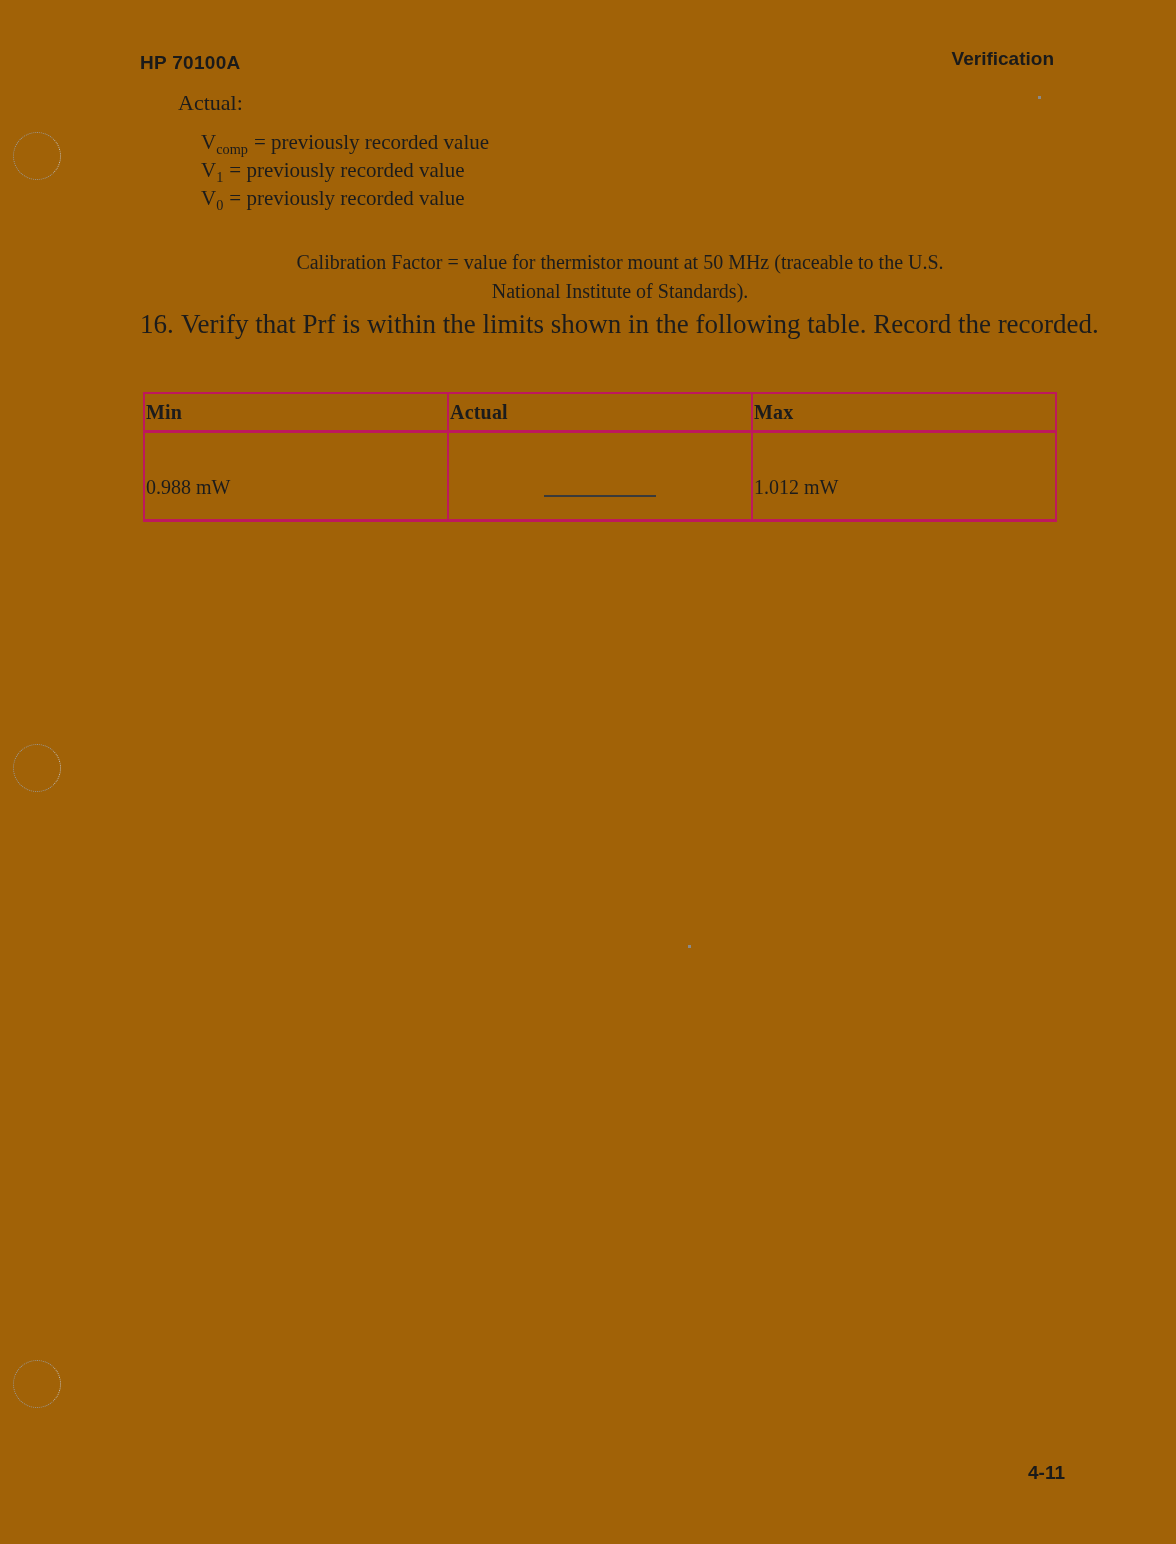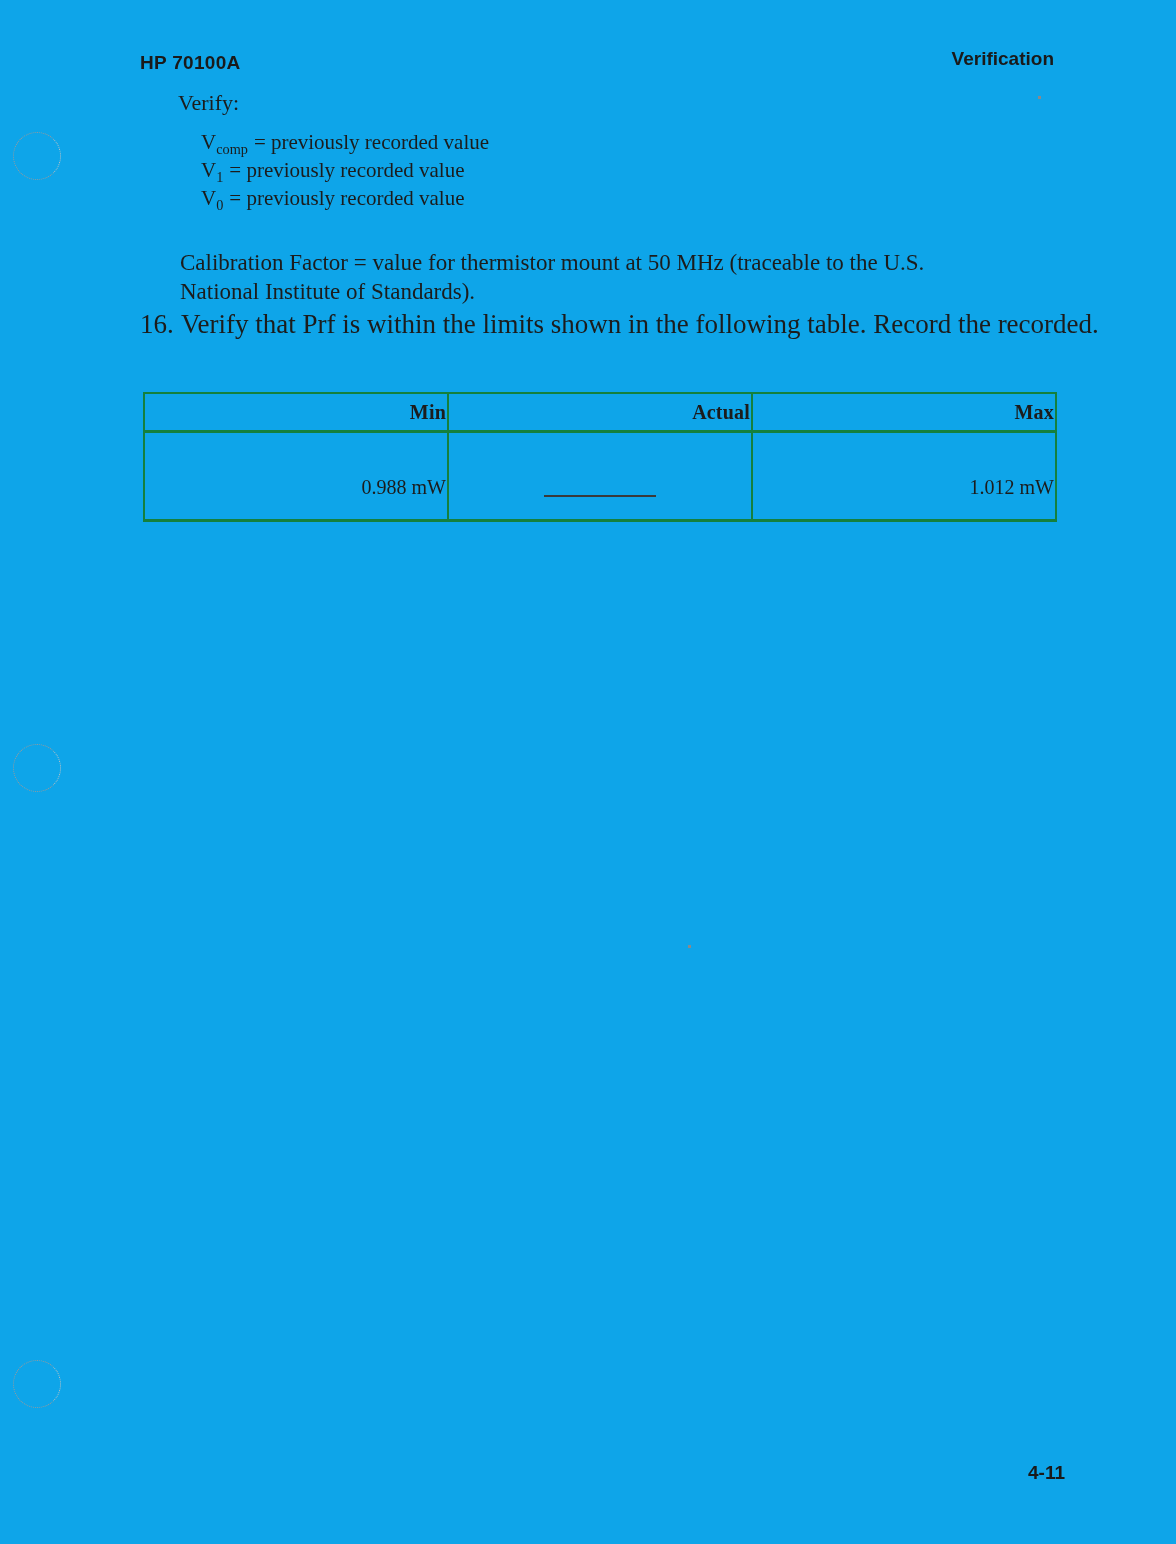--- a/index.html
+++ b/index.html
@@ -4,21 +4,21 @@
 <style>
   html, body {
     margin: 0;
     padding: 0;
     background: #e8e8e8;
   }
   .page {
     position: relative;
     width: 1176px;
     height: 1544px;
-    background: #0ea5e9;
+    background: #a16207;
     margin: 0 auto;
     overflow: hidden;
     color: #1c1c1c;
     font-family: "Liberation Serif", serif;
   }
   
   .hdr-left {
     position: absolute;
     left: 140px;
     top: 52px;
@@ -71,24 +71,25 @@
   .def-line sub {
     font-size: 0.68em;
     line-height: 0;
     margin-top: 8px;
   }
   .def-symbol { margin-right: 6px; }
   .calibration {
     position: absolute;
     left: 180px;
     top: 248px;
-    font-size: 23px;
+    font-size: 20px;
     line-height: 29px;
     color: #1c1c1c;
     width: 880px;
+    text-align: center;
   }
   .step-line {
     position: absolute;
     left: 140px;
     top: 310px;
     width: 960px;
     font-size: 27px;
     line-height: 28px;
     color: #1c1c1c;
     display: flex;
@@ -102,22 +103,22 @@
     position: absolute;
     left: 143px;
     top: 392px;
     width: 914px;
     border-collapse: collapse;
     table-layout: fixed;
     font-size: 20px;
     color: #1c1c1c;
   }
   .limits-table th, .limits-table td {
-    border: 2px solid #15803d;
-    text-align: right;
+    border: 2px solid #be185d;
+    text-align: left;
   }
   .limits-table th {
     height: 34px;
     font-weight: bold;
     font-size: 20px;
     border-bottom-width: 3px;
     letter-spacing: 0.2px;
   }
   .limits-table td {
     height: 84px;
@@ -161,21 +162,21 @@
   <div class="punch-hole hole-1"></div>
   <div class="punch-hole hole-2"></div>
   <div class="punch-hole hole-3"></div>
 
   <div class="speck speck-1"></div>
   <div class="speck speck-2"></div>
 
   <div class="hdr-left">HP 70100A</div>
   <div class="hdr-right">Verification</div>
 
-  <div class="where-label">Verify:</div>
+  <div class="where-label">Actual:</div>
 
   <div class="definitions">
     <div class="def-line">
       <span class="def-symbol"><span>V</span><sub>comp</sub></span><span>= previously recorded value</span>
     </div>
     <div class="def-line">
       <span class="def-symbol"><span>V</span><sub>1</sub></span><span>= previously recorded value</span>
     </div>
     <div class="def-line">
       <span class="def-symbol"><span>V</span><sub>0</sub></span><span>= previously recorded value</span>

